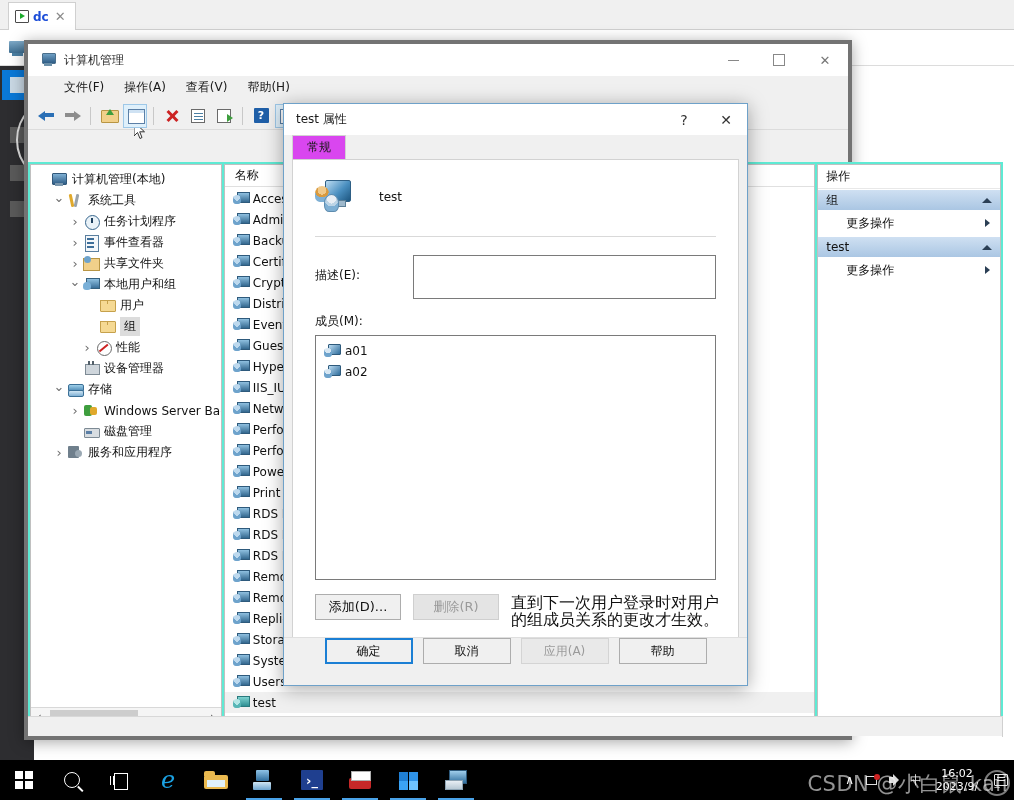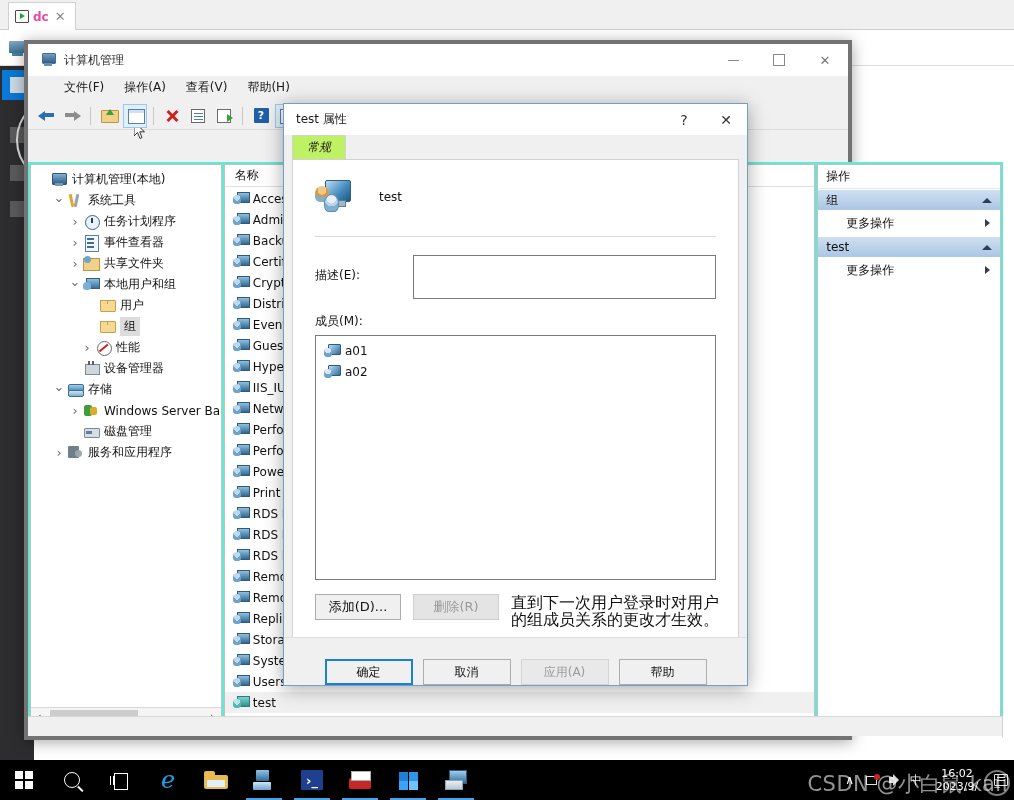--- a/index.html
+++ b/index.html
@@ -44,21 +44,21 @@
     border: 1.4px solid #4a4a4a; border-radius: 1px;
     background: #ffffff;
   }
   .sm-tab-icon::after {
     content: ""; position: absolute; left: 5px; top: 3px;
     width: 0; height: 0;
     border-left: 5px solid #1aaa2a;
     border-top: 3.5px solid transparent;
     border-bottom: 3.5px solid transparent;
   }
-  .sm-tab-label { font-size: 12px; font-weight: bold; color: #ec4899; }
+  .sm-tab-label { font-size: 12px; font-weight: bold; color: #1d4ed8; }
   .sm-tab-close {
     color: #8a8a8a; font-size: 13px; margin-left: 2px; line-height: 1;
   }
   .sm-body {
     position: absolute; left: 0; top: 30px; width: 1014px; height: 730px;
     background: #ffffff;
   }
   .sm-header {
     position: absolute; left: 0; top: 0; width: 1014px; height: 36px;
     background: #ffffff; border-bottom: 1px solid #dcdcdc;
@@ -387,23 +387,23 @@
   .dlg-tbtn {
     width: 42px; height: 31px; display:flex; align-items:center; justify-content:center;
     color:#333; font-size:14px;
   }
   .dlg-tabs {
     height: 24px; padding-left: 8px; display:flex; align-items:flex-end;
     background:#f0f0f0;
   }
   .dlg-tab {
     height: 24px; min-width: 50px; padding: 8px 14px;
-    background:#bef264; border:1px solid #d2d2d2; border-bottom: none;
+    background:#d946ef; border:1px solid #d2d2d2; border-bottom: none;
     display:flex; align-items:center; justify-content:center;
-    font-size: 12px; color:#1a1a1a;font-style:italic;
+    font-size: 12px; color:#1a1a1a;
   }
   .dlg-body {
     position:absolute; left: 8px; top: 55px; right: 8px; height: 479px;
     background:#ffffff; border:1px solid #d2d2d2;
   }
   .dlg-groupicon-row {
     display:flex; align-items:center; padding: 20px 0 0 22px; gap: 28px;
   }
   .big-group-icon { width: 36px; height: 34px; position: relative; }
   .big-group-icon .mon {
@@ -467,21 +467,21 @@
     display:flex; align-items:center; justify-content:center;
     font-family: "DejaVu Sans", "Liberation Sans", sans-serif;
   }
   .btn.disabled { color:#9a9a9a; background:#e4e4e4; border-color:#cfcfcf; }
   .hint-text {
     font-size: 16px; color:#111; line-height: 17px; max-width: 218px; padding-top: 0px;
   }
   .dlg-footer {
     position:absolute; left:0; bottom:0; width: 100%; height: 48px;
     background:#f0f0f0; border-top:1px solid #dfdfdf;
-    display:flex; align-items:flex-end; justify-content:center; gap: 10px;
+    display:flex; align-items:flex-start; justify-content:center; gap: 10px;
   }
   .btn-footer {
     width: 88px; height: 26px; background:#f0f0f0; border:1px solid #adadad;
     font-size:12px; color:#111; display:flex; align-items:center; justify-content:center;
   }
   .btn-footer.default { border: 2px solid #1b7fd4; background:#f0f0f0; }
   .btn-footer.disabled { color:#9a9a9a; background:#e9e9e9; border-color:#d4d4d4; }
 
   
   .taskbar {

